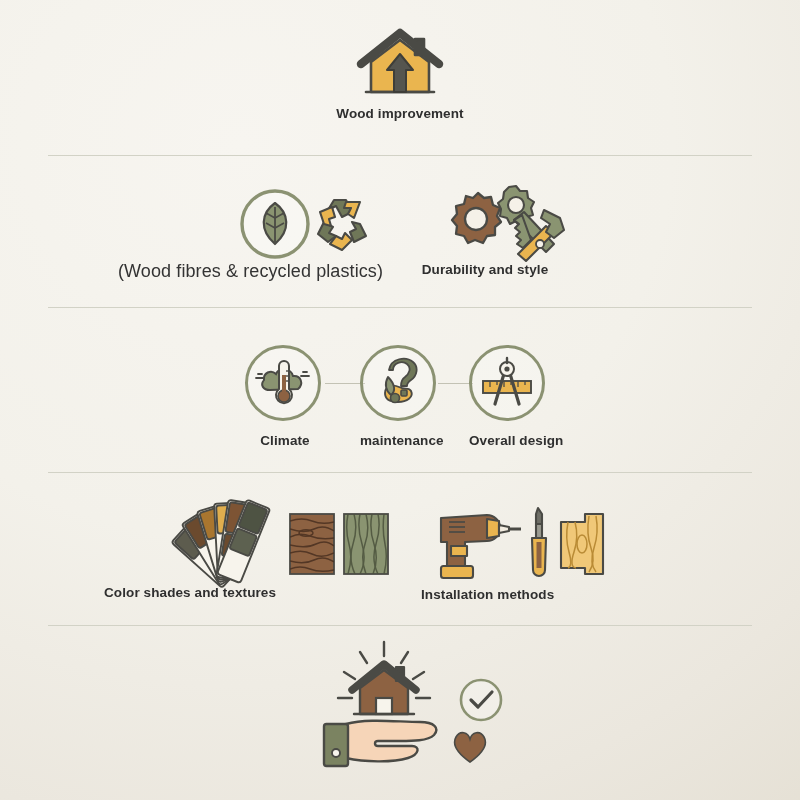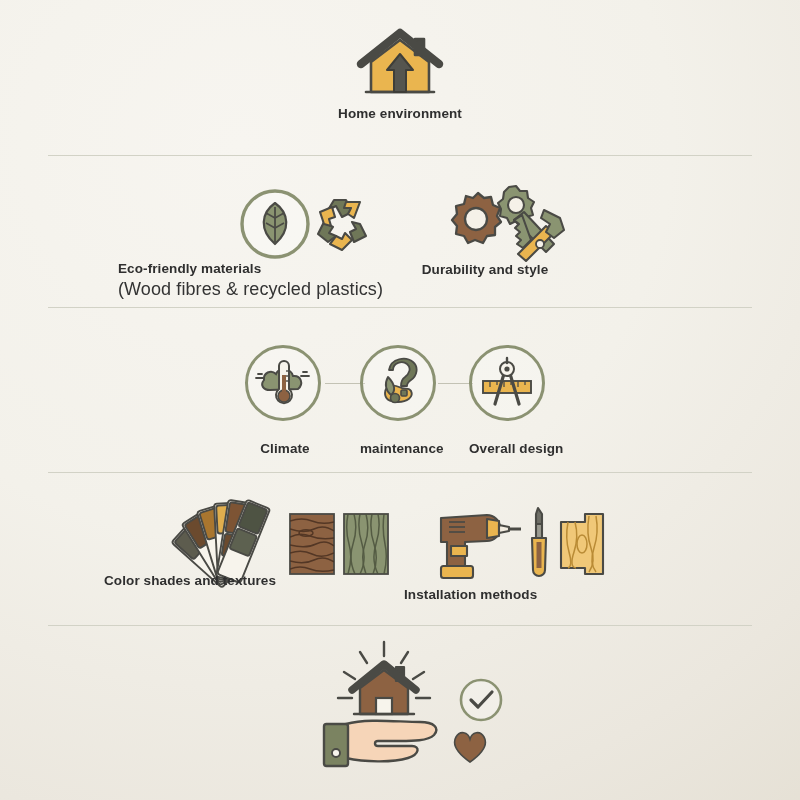--- a/index.html
+++ b/index.html
@@ -66,34 +66,34 @@
   .circle-node { position: absolute; width: 80px; text-align: center; }
   .circle-ring {
     width: 76px; height: 76px;
     border-radius: 50%;
     border: 3px solid #8b9272;
     box-sizing: border-box;
     background: rgba(255,255,255,0.22);
     display: flex; align-items: center; justify-content: center;
     position: relative;
   }
-  .circle-caption { margin-top: 19px; }
+  .circle-caption { margin-top: 11px; }
   .connector {
     position: absolute;
     top: 38px;
     height: 1px;
     background: #c3c2b4;
   }
 
   
   .s4-swatch   { position: absolute; left: 170px; top: 497px; }
   .s4-textures { position: absolute; left: 288px; top: 512px; }
-  .s4-label-a  { position: absolute; left: 104px; top: 572px; width: 390px; }
+  .s4-label-a  { position: absolute; left: 104px; top: 584px; width: 390px; }
   .s4-tools    { position: absolute; left: 437px; top: 506px; }
-  .s4-label-b  { position: absolute; left: 404px; top: 586px; width: 300px; }
+  .s4-label-b  { position: absolute; left: 421px; top: 586px; width: 300px; }
 
   
   .s5-hand   { position: absolute; left: 316px; top: 640px; }
   .s5-check  { position: absolute; left: 458px; top: 677px; }
   .s5-heart  { position: absolute; left: 450px; top: 728px; }
   .s5-label  { position: absolute; left: 510px; top: 685px; width: 250px; text-align: center; }
   .s5-label .label { white-space: normal; }
 </style>
 </head>
 <body>
@@ -108,21 +108,21 @@
       <rect x="66" y="11" width="9" height="16" fill="#4a4a45" stroke="#4a4a45" stroke-width="2.6" stroke-linejoin="round"></rect>
 
       <path d="M12 36 L51 5 L90 36" fill="none" stroke="#4a4a45" stroke-width="8.5" stroke-linejoin="round" stroke-linecap="round"></path>
 
       <line x1="17" y1="64" x2="85" y2="64" stroke="#4a4a45" stroke-width="2.6" stroke-linecap="round"></line>
 
       <path d="M51 26 L64 42 L57 42 L57 64 L45 64 L45 42 L38 42 Z" fill="#55554f" stroke="#3e3e39" stroke-width="2" stroke-linejoin="round"></path>
     </svg>
   </div>
   <div class="section s1-label">
-    <div class="label">Home environment</div>
+    <div class="label">Wood improvement</div>
   </div>
 
   <div class="divider" style="top:155px"></div>
 
   <div class="s2-eco-icon">
     <svg width="140" height="76" viewBox="0 0 140 76">
 
       <circle cx="37" cy="36" r="33" fill="rgba(255,255,255,0.25)" stroke="#8b9272" stroke-width="3.4"></circle>
       <path d="M37 15 C51 25 53 42 37 56 C21 42 23 25 37 15 Z" fill="#8a9471" stroke="#4a4a45" stroke-width="2.2" stroke-linejoin="round"></path>
       <line x1="37" y1="19" x2="37" y2="54" stroke="#4a4a45" stroke-width="1.8"></line>
@@ -135,21 +135,20 @@
         <path d="M96 12 L108 12 L114 24 L104 29 L98 18 L90 22 Z" fill="#6f7758"></path>
         <path d="M108 14 L122 14 L116 30 L110 26 L113 20 L106 20 Z" fill="#eab54f"></path>
         <path d="M122 36 L128 48 L116 54 L112 44 L118 41 L114 34 Z" fill="#6f7758"></path>
         <path d="M114 52 L104 62 L92 56 L98 48 L104 51 L107 45 Z" fill="#eab54f"></path>
         <path d="M90 54 L80 46 L86 34 L95 39 L91 45 L98 48 Z" fill="#6f7758"></path>
         <path d="M86 36 L82 24 L94 19 L97 29 L91 31 L93 38 Z" fill="#eab54f"></path>
       </g>
     </svg>
   </div>
   <div class="s2-eco-label">
-    <div class="label">Eco-friendly materials</div>
     <div class="label sub">(Wood fibres &amp; recycled plastics)</div>
   </div>
 
   <div class="s2-dur-icon">
     <svg width="140" height="84" viewBox="0 0 140 84">
 
       <g stroke="#4a4a45" stroke-width="2.3" stroke-linejoin="round">
         <path d="M38 14 L45 16 L50 11 L56 16 L63 15 L65 23 L72 26 L69 34 L73 40 L67 45 L67 53 L59 54 L55 61 L47 58 L40 61 L36 54 L28 52 L29 44 L24 38 L29 32 L28 24 L36 22 Z" fill="#8d6242"></path>
         <circle cx="48" cy="37" r="11" fill="#f5f1e8"></circle>
       </g>

